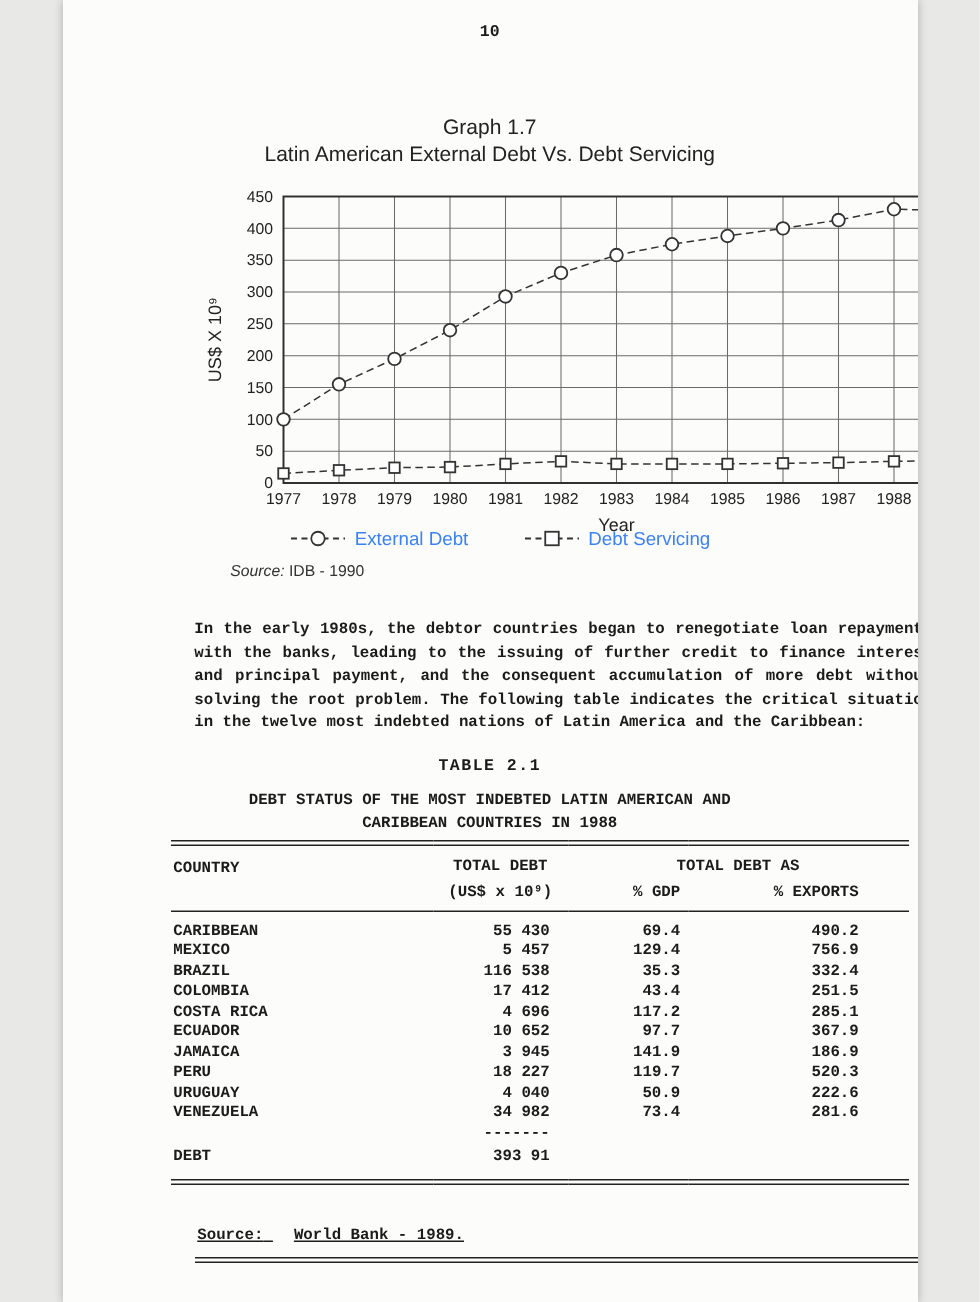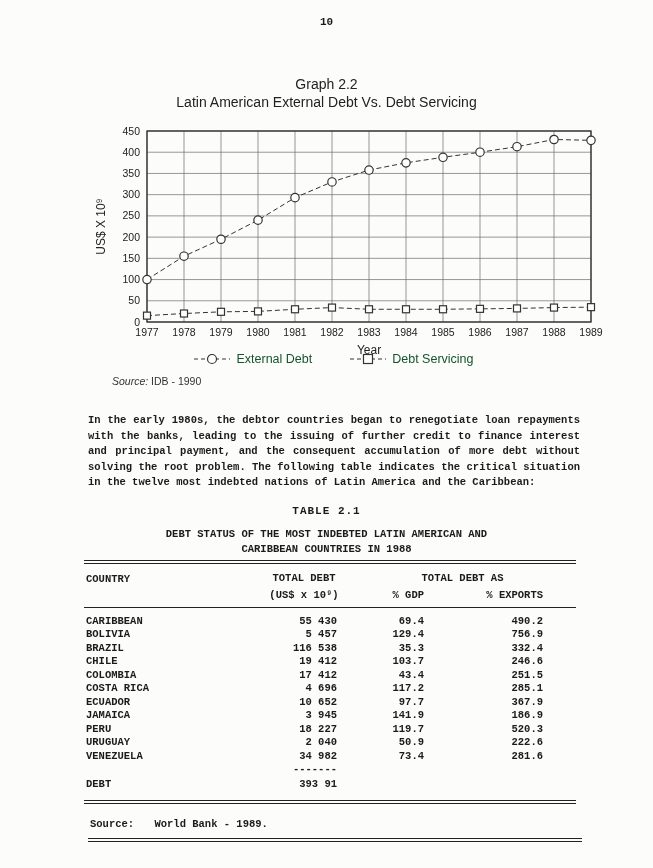--- a/index.html
+++ b/index.html
@@ -1,18 +1,18 @@
 <!DOCTYPE html>
 <html><head>
 <meta charset="utf-8">
 <style>
   html,body{margin:0;padding:0;background:#e8e8e6;}
   .page{
     position:relative;
-    width:653px;height:868px;
+    width:570px;height:868px;
     margin:0 auto;
     background:#fcfcfa;
     color:#1b1b1b;
     font-family:"Liberation Mono", monospace;
     overflow:hidden;
     box-shadow:0 0 6px rgba(0,0,0,.25);
   }
   .abs{position:absolute;}
   .center{left:0;right:0;text-align:center;}
 
@@ -20,34 +20,34 @@
 
   .chart-title1{top:76px;font:400 14px "Liberation Sans",sans-serif;color:#222;}
   .chart-title2{top:94px;font:400 14px "Liberation Sans",sans-serif;color:#222;}
 
   #chart-svg{position:absolute;left:90px;top:121px;}
   #chart-svg text{font-family:"Liberation Sans",sans-serif;fill:#222;}
   #chart-svg text.tick{font-size:10.5px;}
   #chart-svg text.axis-label{font-size:12px;}
 
   .legend{top:352px;display:flex;justify-content:center;gap:38px;align-items:center;
-          font:400 12.5px "Liberation Sans",sans-serif;color:#14532d;left:0;right:0;padding-left:15px;}
+          font:400 12.5px "Liberation Sans",sans-serif;color:#3b82f6;left:0;right:0;padding-left:15px;}
   .legend-item{display:flex;align-items:center;gap:6px;}
 
   .chart-source{left:112px;top:375px;font:400 10.5px "Liberation Sans",sans-serif;color:#333;}
   .chart-source .src-label{font-style:italic;}
 
   .paragraph{left:88px;top:413px;width:492px;
              font:600 10.5px/15.6px "Liberation Mono",monospace;
              text-align:justify;color:#1b1b1b;}
 
   .table-label{top:505px;font:700 11px "Liberation Mono",monospace;letter-spacing:1px;}
   .table-title{top:527px;font:700 10.5px/15px "Liberation Mono",monospace;}
 
-  .debt-table{position:absolute;left:84px;top:560px;width:492px;
+  .debt-table{position:absolute;left:72px;top:560px;width:492px;
               border-collapse:collapse;table-layout:fixed;
               font:600 10.5px "Liberation Mono",monospace;color:#1b1b1b;
               border-top:4px double #222;border-bottom:4px double #222;}
   .debt-table col.c1{width:175px;}
   .debt-table col.c2{width:90px;}
   .debt-table col.c3{width:80px;}
   .debt-table col.c4{width:147px;}
   .debt-table th{font-weight:600;}
   .debt-table th.h-country{text-align:left;padding:8px 0 0 2px;}
   .debt-table th.h-debt{text-align:center;padding-top:8px;}
@@ -59,31 +59,31 @@
   .debt-table td{line-height:13.45px;padding:0;white-space:pre;}
   .debt-table td.c-country{text-align:left;padding-left:2px;}
   .debt-table td.c-debt{text-align:right;padding-right:12px;}
   .debt-table td.c-gdp{text-align:right;padding-right:5px;}
   .debt-table td.c-exports{text-align:right;padding-right:33px;}
   .debt-table tbody tr:first-child td{padding-top:7px;}
   .debt-table tr.total-row td{padding-top:2px;padding-bottom:8px;}
 
   .table-source{position:absolute;left:88px;top:812px;width:492px;
                 font:700 10.5px "Liberation Mono",monospace;
-                padding:6px 0 8px 2px;border-bottom:4px double #222;}
+                padding:6px 0 8px 2px;border-bottom:4px double #222;text-decoration:underline;}
   .table-source .src-value{margin-left:14px;}
 </style>
 </head>
 <body>
 
 <div class="page">
 
   <div class="abs center page-number">10</div>
 
-  <div class="abs center chart-title1">Graph 2.2</div>
+  <div class="abs center chart-title1">Graph 1.7</div>
   <div class="abs center chart-title2">Latin American External Debt Vs. Debt Servicing</div>
 
   <svg id="chart-svg" width="515" height="245" viewBox="0 0 515 245">
       <line x1="57" y1="201" x2="501" y2="201" stroke="#6b6b6b" stroke-width="0.7"></line>
       <text x="50" y="204.5" text-anchor="end" class="tick">0</text>
       <line x1="57" y1="179.77777777777777" x2="501" y2="179.77777777777777" stroke="#6b6b6b" stroke-width="0.7"></line>
       <text x="50" y="183.27777777777777" text-anchor="end" class="tick">50</text>
       <line x1="57" y1="158.55555555555554" x2="501" y2="158.55555555555554" stroke="#6b6b6b" stroke-width="0.7"></line>
       <text x="50" y="162.05555555555554" text-anchor="end" class="tick">100</text>
       <line x1="57" y1="137.33333333333334" x2="501" y2="137.33333333333334" stroke="#6b6b6b" stroke-width="0.7"></line>
@@ -210,38 +210,32 @@
       </tr>
     </thead>
     <tbody id="table-body">
         <tr>
           <td class="c-country">CARIBBEAN</td>
           <td class="c-debt">55 430</td>
           <td class="c-gdp">69.4</td>
           <td class="c-exports">490.2</td>
         </tr>
         <tr>
-          <td class="c-country">BOLIVIA</td>
+          <td class="c-country">MEXICO</td>
           <td class="c-debt">5 457</td>
           <td class="c-gdp">129.4</td>
           <td class="c-exports">756.9</td>
         </tr>
         <tr>
           <td class="c-country">BRAZIL</td>
           <td class="c-debt">116 538</td>
           <td class="c-gdp">35.3</td>
           <td class="c-exports">332.4</td>
         </tr>
         <tr>
-          <td class="c-country">CHILE</td>
-          <td class="c-debt">19 412</td>
-          <td class="c-gdp">103.7</td>
-          <td class="c-exports">246.6</td>
-        </tr>
-        <tr>
           <td class="c-country">COLOMBIA</td>
           <td class="c-debt">17 412</td>
           <td class="c-gdp">43.4</td>
           <td class="c-exports">251.5</td>
         </tr>
         <tr>
           <td class="c-country">COSTA RICA</td>
           <td class="c-debt">4 696</td>
           <td class="c-gdp">117.2</td>
           <td class="c-exports">285.1</td>
@@ -259,21 +253,21 @@
           <td class="c-exports">186.9</td>
         </tr>
         <tr>
           <td class="c-country">PERU</td>
           <td class="c-debt">18 227</td>
           <td class="c-gdp">119.7</td>
           <td class="c-exports">520.3</td>
         </tr>
         <tr>
           <td class="c-country">URUGUAY</td>
-          <td class="c-debt">2 040</td>
+          <td class="c-debt">4 040</td>
           <td class="c-gdp">50.9</td>
           <td class="c-exports">222.6</td>
         </tr>
         <tr>
           <td class="c-country">VENEZUELA</td>
           <td class="c-debt">34 982</td>
           <td class="c-gdp">73.4</td>
           <td class="c-exports">281.6</td>
         </tr>
         <tr>

